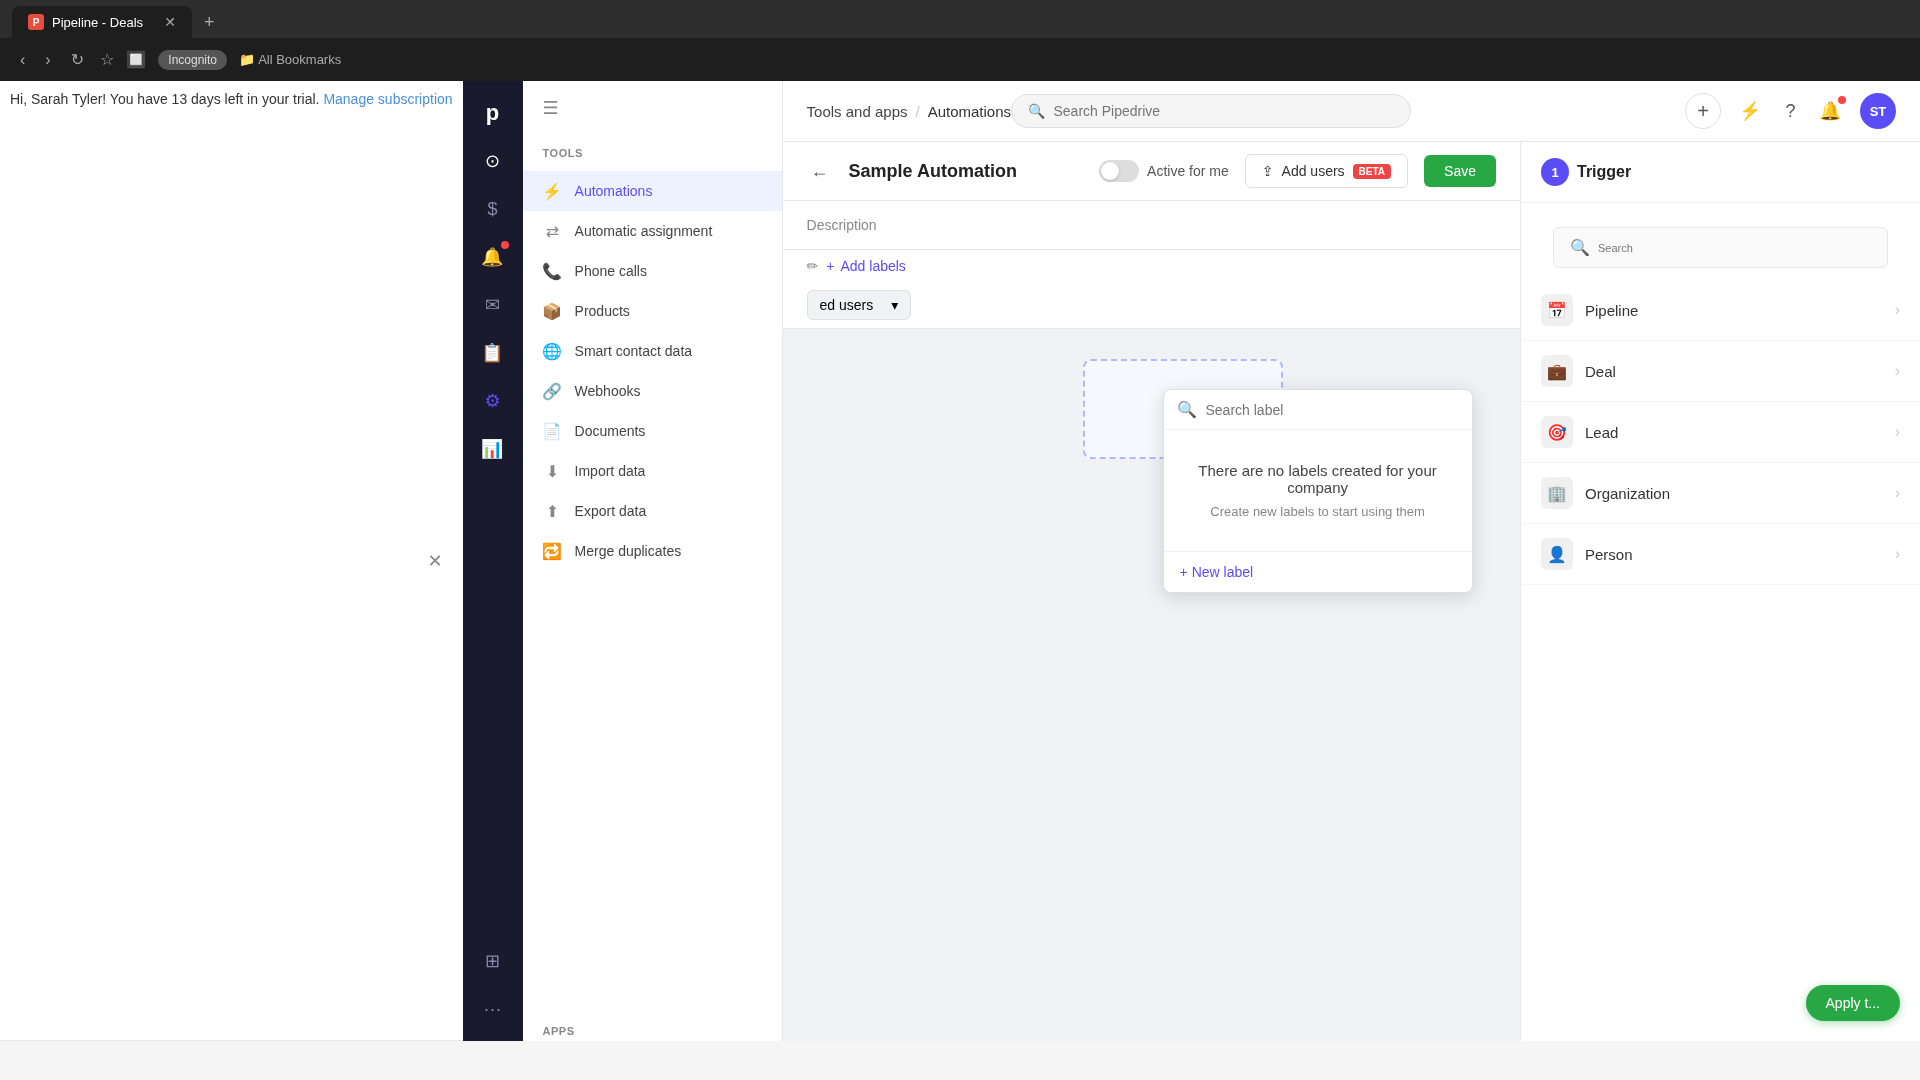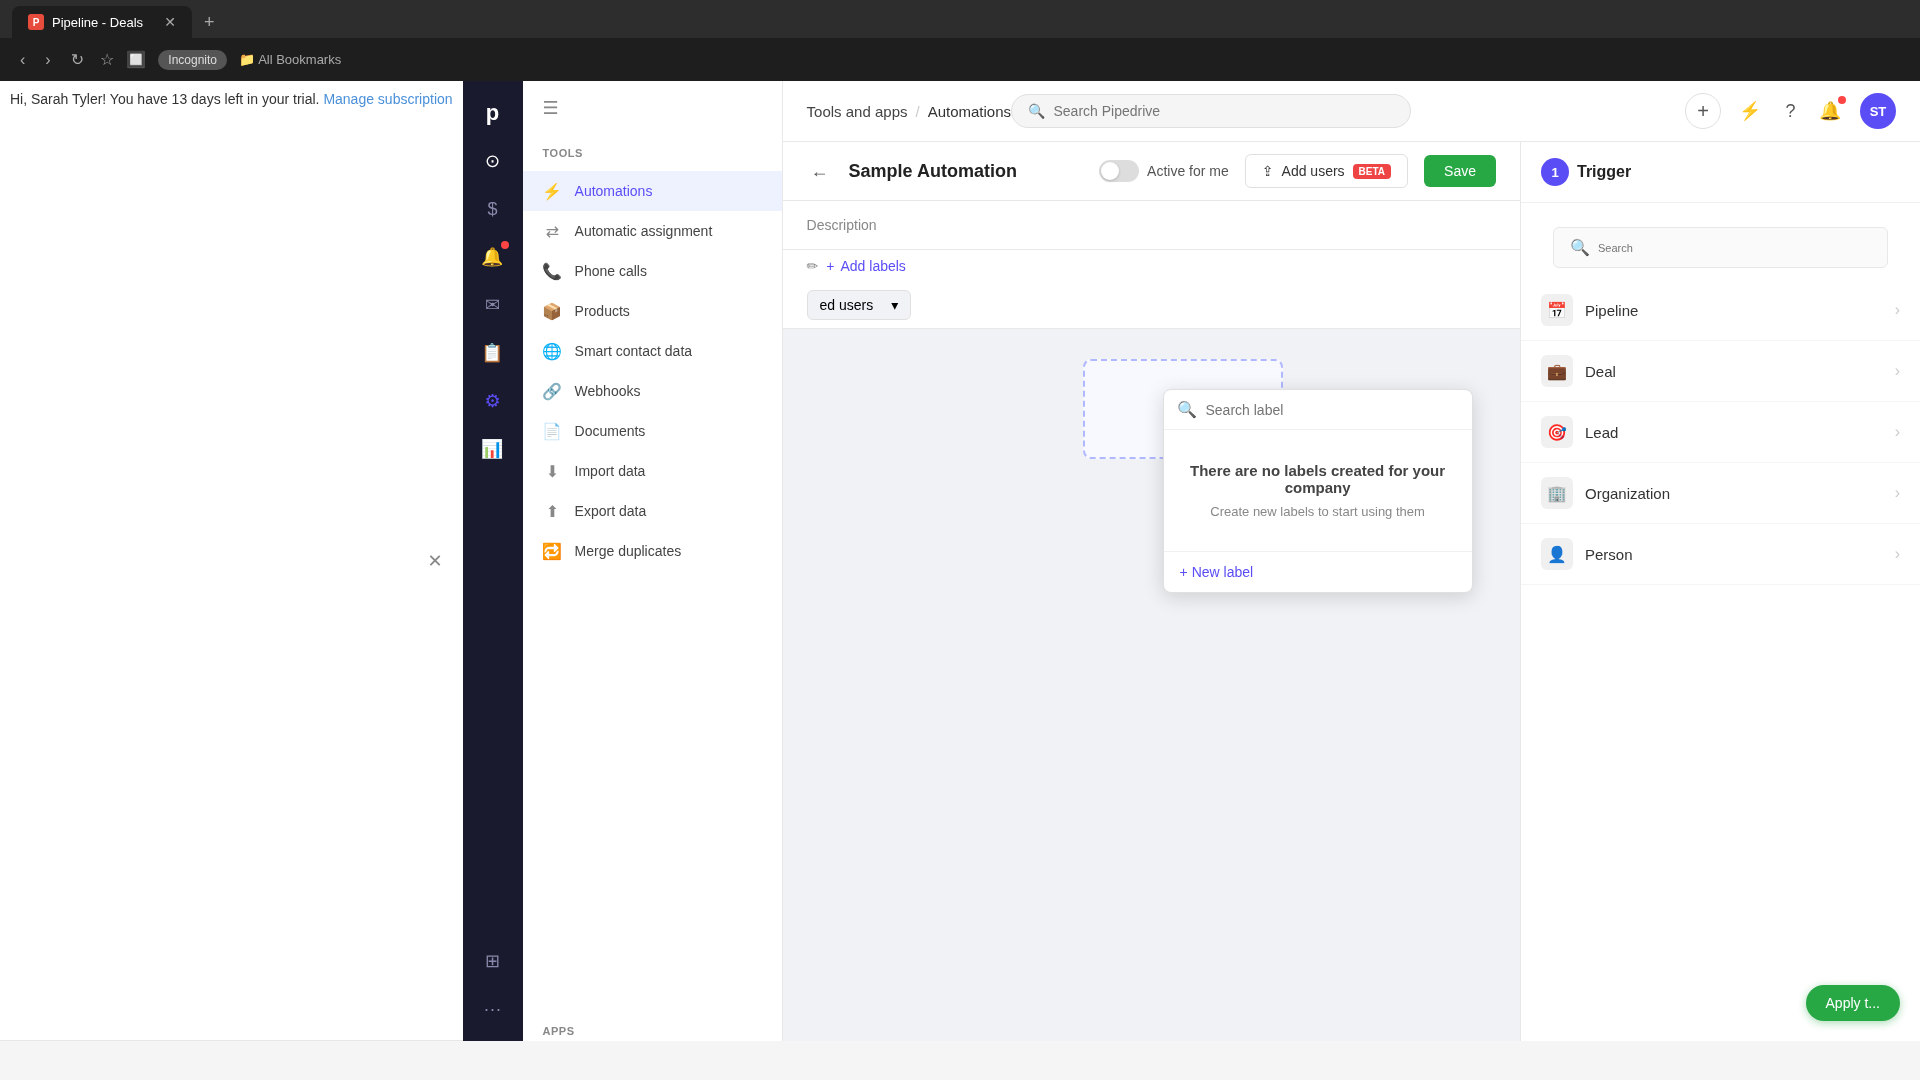--- a/index.html
+++ b/index.html
@@ -88,21 +88,21 @@
 
     
     .workflow-canvas { flex: 1; background: #f0f2f5; position: relative; overflow: hidden; }
 
     
     .label-dropdown { position: absolute; top: 60px; left: 380px; background: white; border: 1px solid #e0e0e0; border-radius: 8px; box-shadow: 0 4px 20px rgba(0,0,0,0.15); width: 310px; z-index: 100; pointer-events: all; }
     .label-search { display: flex; align-items: center; gap: 8px; padding: 10px 14px; border-bottom: 1px solid #f0f0f0; }
     .label-search input { border: none; outline: none; font-size: 14px; color: #444; flex: 1; background: none; }
     .label-search .search-icon { color: #888; }
     .label-empty { padding: 32px 24px; text-align: center; }
-    .label-empty-title { font-size: 15px; color: #444; margin-bottom: 8px; font-weight: 700; }
+    .label-empty-title { font-size: 15px; color: #444; margin-bottom: 8px; font-weight: 400; }
     .label-empty-sub { font-size: 13px; color: #888; text-align: center; }
     .label-new { display: flex; align-items: center; gap: 8px; padding: 12px 16px; color: #5b4df5; font-size: 14px; cursor: pointer; border-top: 1px solid #f0f0f0; }
     .users-dropdown-btn { display: flex; align-items: center; gap: 18px; background: #f0f2f5; border: 1px solid #e0e0e0; border-radius: 6px; padding: 6px 12px; font-size: 14px; cursor: pointer; margin-bottom: 12px; width: fit-content; margin-left: 380px; margin-top: 8px; }
 
     
     .right-panel { width: 400px; background: #fff; border-left: 1px solid #e8e8e8; display: flex; flex-direction: column; }
     .right-panel-header { padding: 16px 20px; display: flex; align-items: center; gap: 8px; border-bottom: 1px solid #f0f0f0; }
     .trigger-number { width: 28px; height: 28px; background: #5b4df5; border-radius: 50%; display: flex; align-items: center; justify-content: center; color: white; font-size: 13px; font-weight: 700; }
     .trigger-title { font-size: 16px; font-weight: 600; color: #222; }
     .right-search { display: flex; align-items: center; gap: 8px; padding: 10px 16px; border-bottom: 1px solid #f0f0f0; background: #fafafa; margin: 12px 16px 0; border-radius: 6px; border: 1px solid #e8e8e8; }

